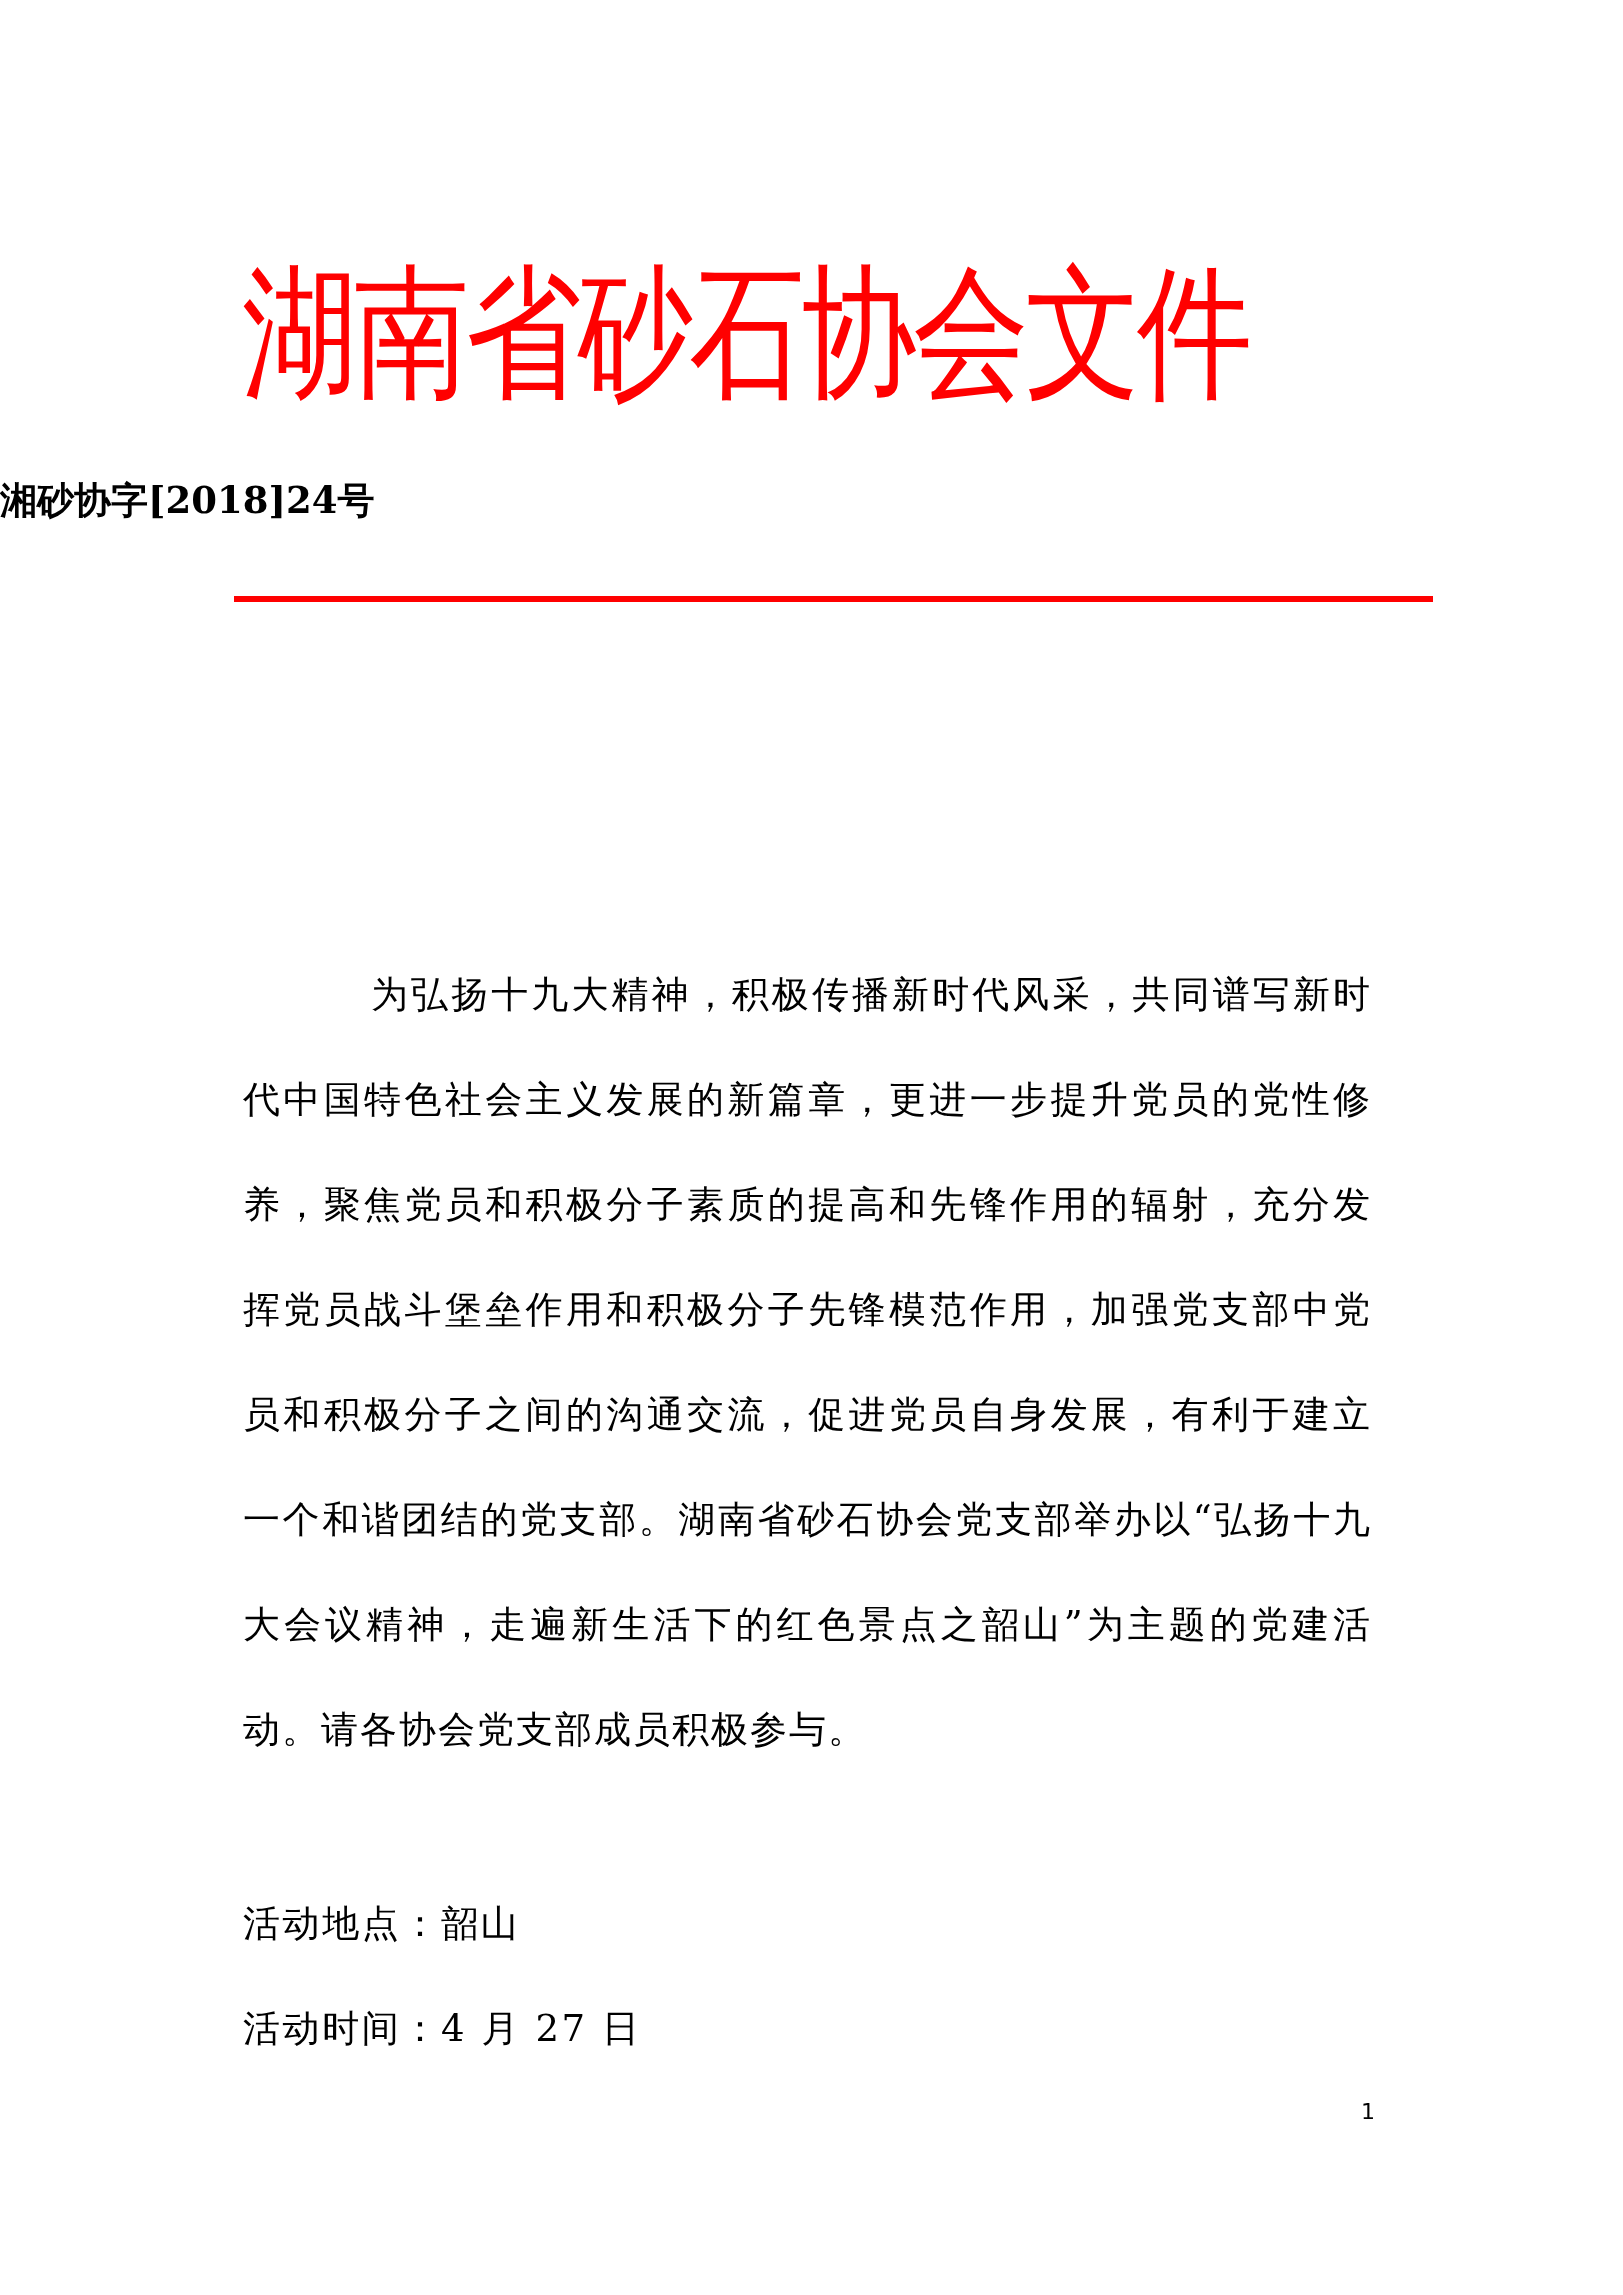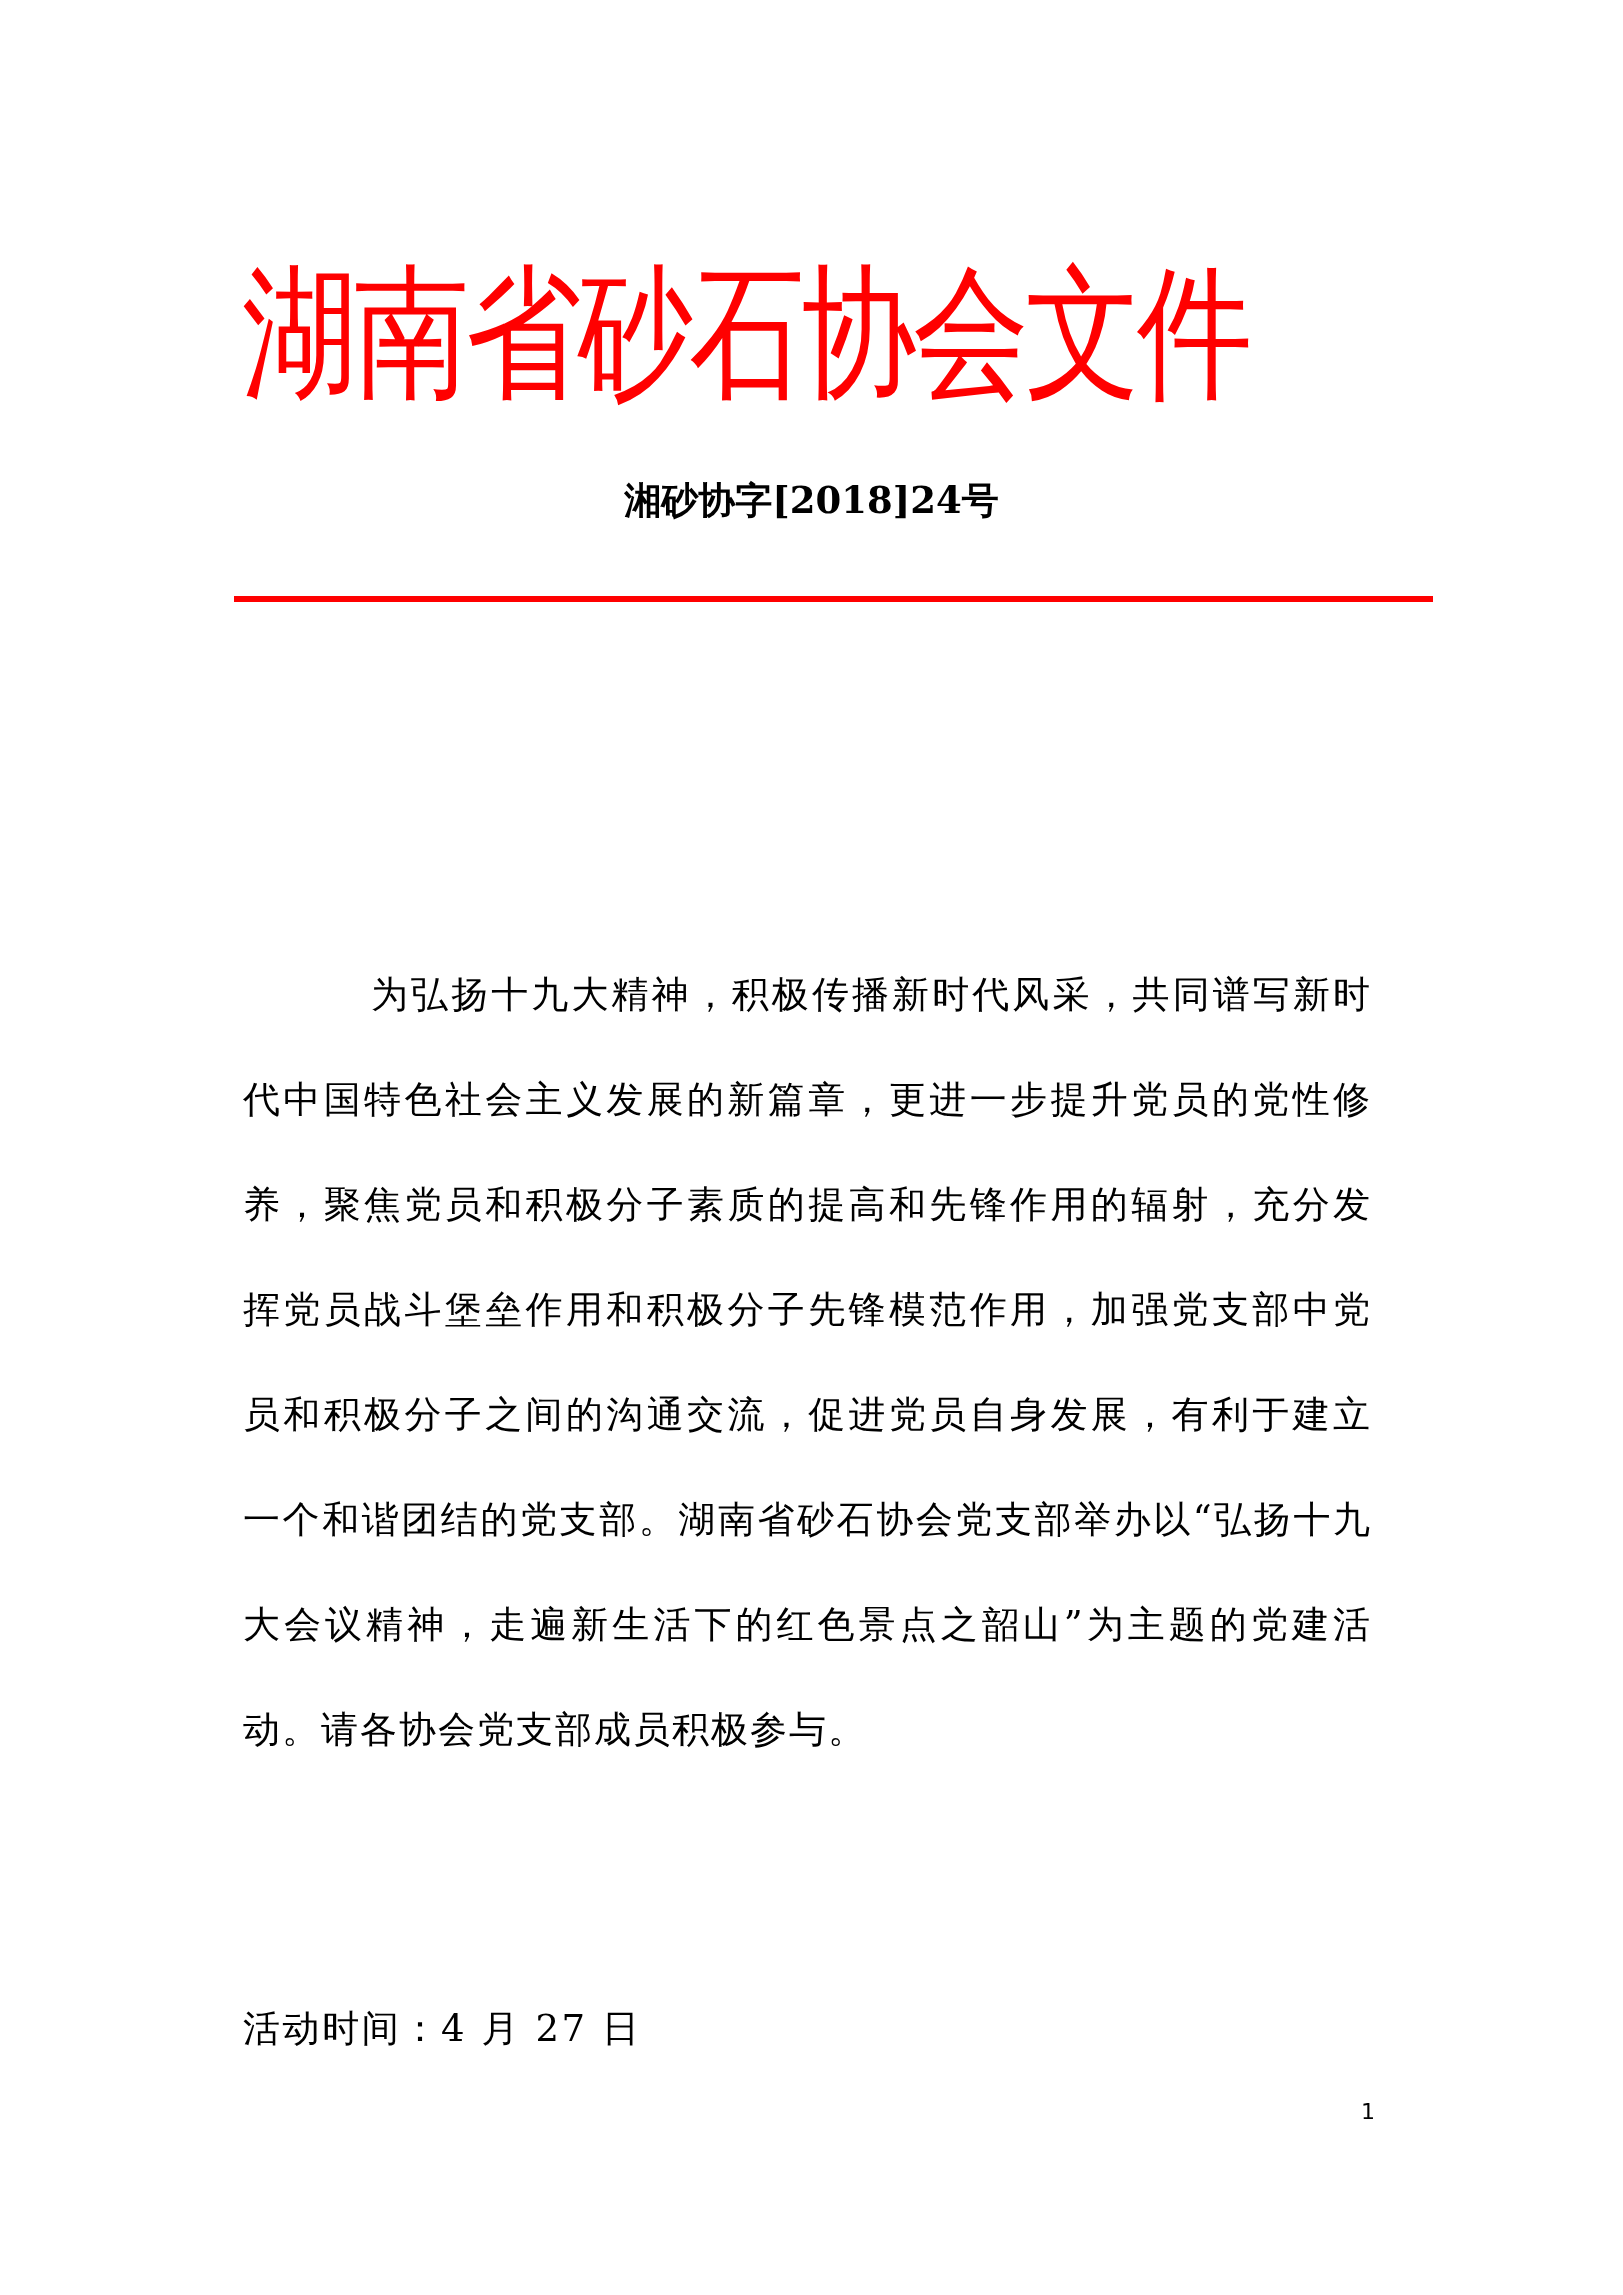--- a/index.html
+++ b/index.html
@@ -35,21 +35,21 @@
       letter-spacing: -3.9px;
       white-space: nowrap;
       transform: scaleX(0.86) scaleY(1.08);
       transform-origin: left top;
     }
     .doc-number {
       position: absolute;
       left: 0;
       top: 474px;
       width: 1623px;
-      text-align: center;
+      text-align: left;
       font-family: "DejaVu Serif", "Liberation Serif", serif;
       font-weight: bold;
       font-size: 37px;
       line-height: 52px;
       color: #000000;
     }
     .red-rule {
       position: absolute;
       left: 234px;
       top: 596px;
@@ -121,19 +121,20 @@
   <div class="masthead">湖南省砂石协会文件</div>
 
   <div class="doc-number">湘砂协字[2018]24号</div>
 
   <div class="red-rule"></div>
 
 
 
   <p class="body-text">为弘扬十九大精神，积极传播新时代风采，共同谱写新时代中国特色社会主义发展的新篇章，更进一步提升党员的党性修养，聚焦党员和积极分子素质的提高和先锋作用的辐射，充分发挥党员战斗堡垒作用和积极分子先锋模范作用，加强党支部中党员和积极分子之间的沟通交流，促进党员自身发展，有利于建立一个和谐团结的党支部。湖南省砂石协会党支部举办以“弘扬十九大会议精神，走遍新生活下的红色景点之韶山”为主题的党建活动。请各协会党支部成员积极参与。</p>
 
+  <div class="info-line location">活动地点：韶山</div>
 
   <div class="info-line time">活动时间：4 月 27 日</div>
 
   <div class="page-number">1</div>
 
 </div>
 
 
 </body></html>

